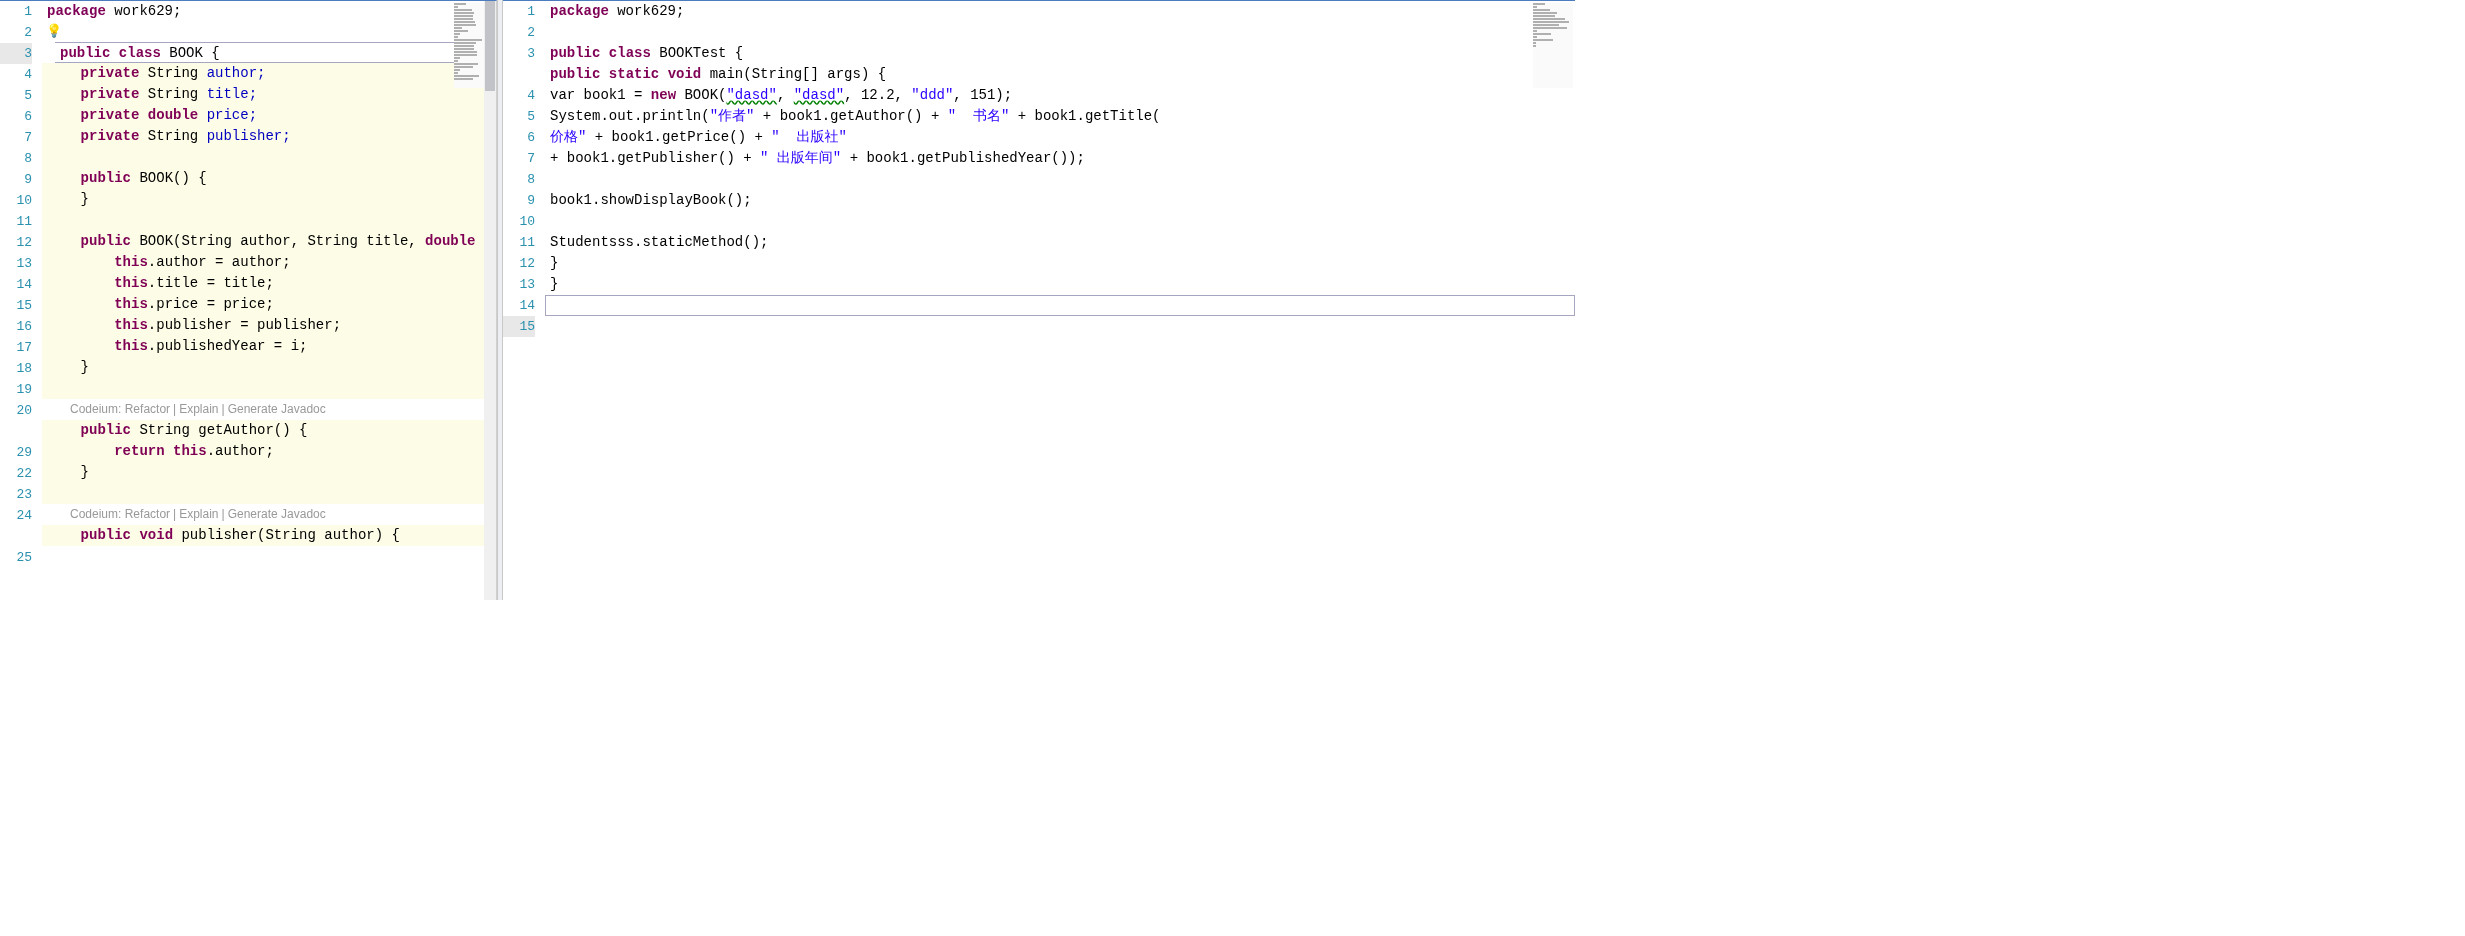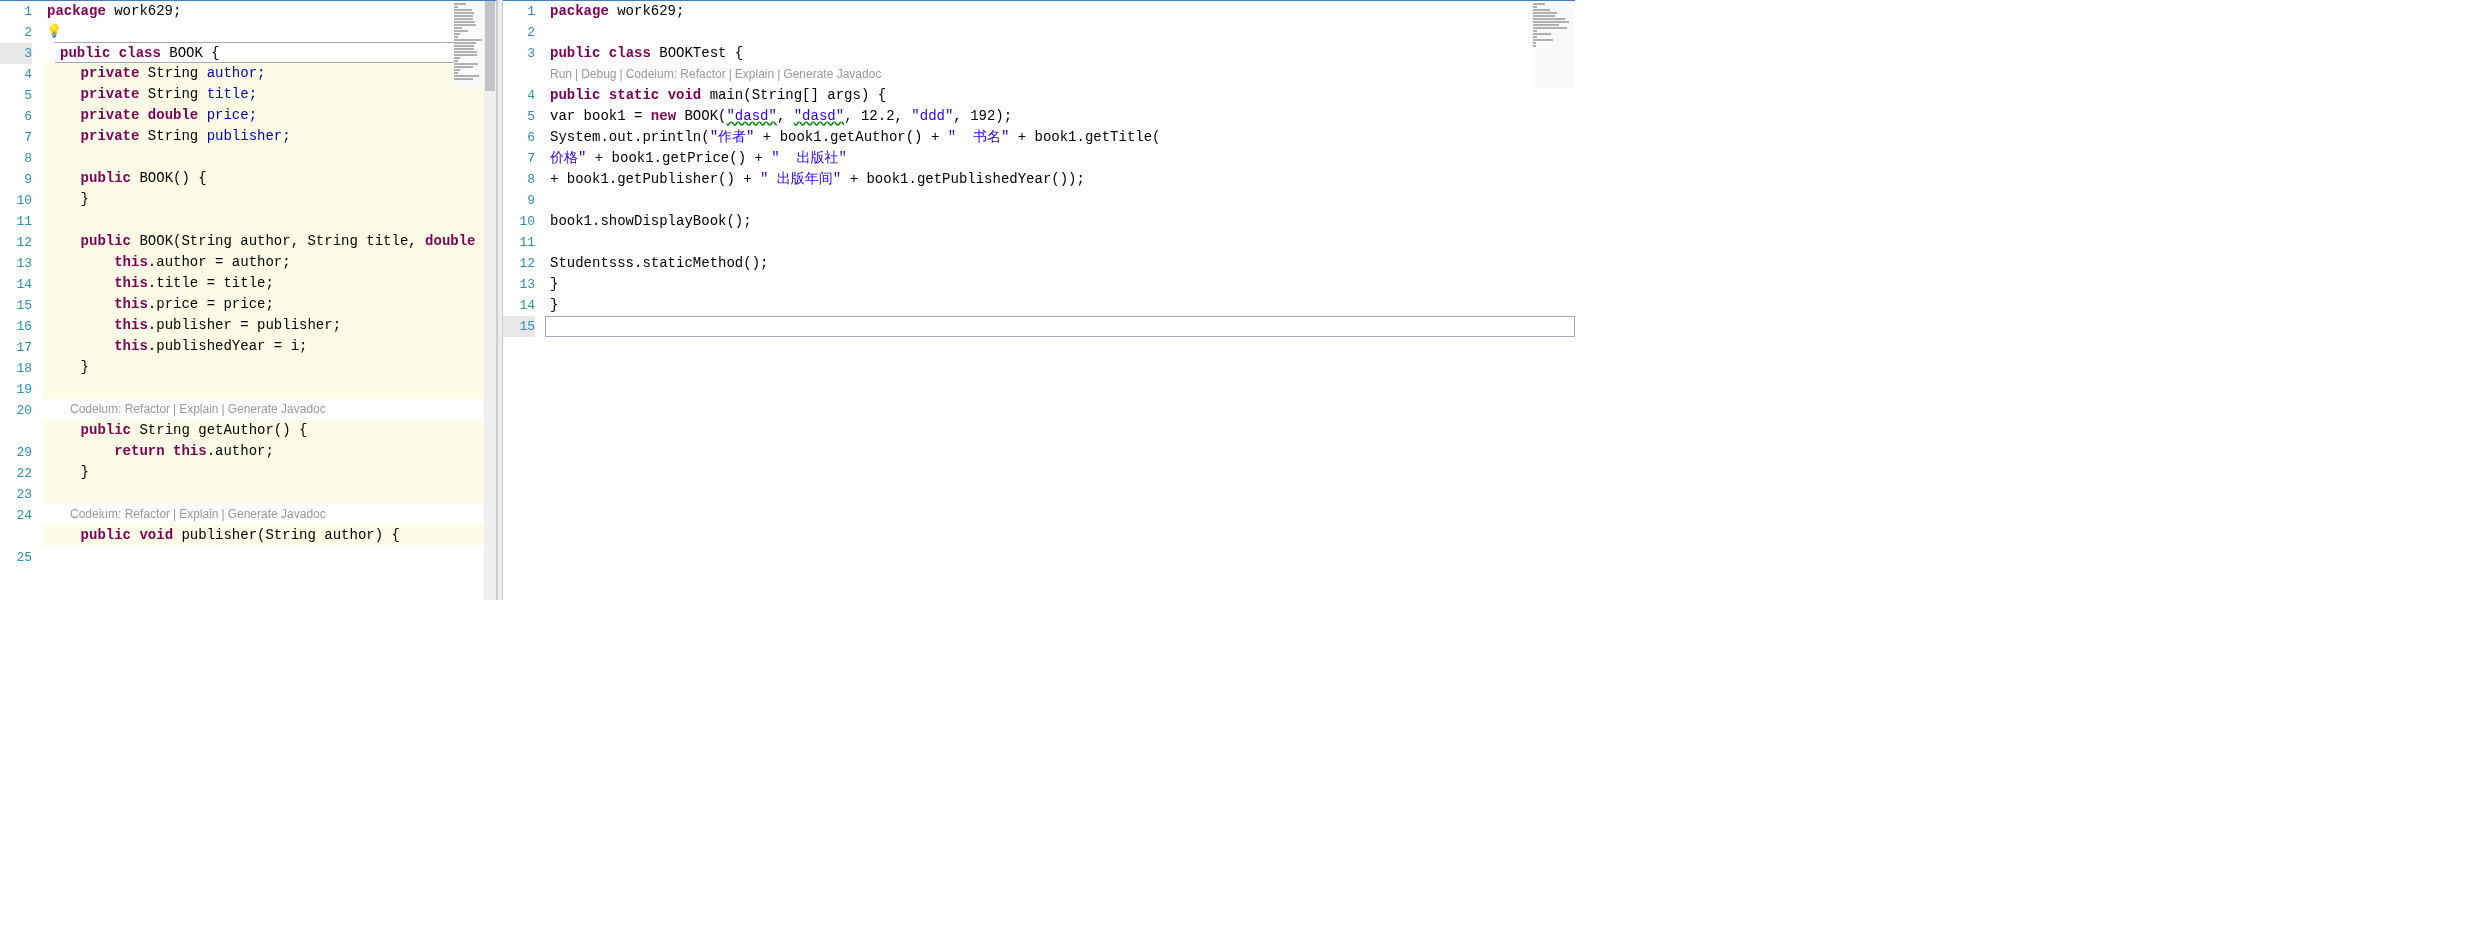--- a/index.html
+++ b/index.html
@@ -241,23 +241,22 @@
       <div class="ln">11</div>
       <div class="ln">12</div>
       <div class="ln">13</div>
       <div class="ln">14</div>
       <div class="ln active">15</div>
     </div>
     <div class="code-area">
       <div class="line"><span class="kw">package</span><span> work629;</span></div>
       <div class="line"></div>
       <div class="line"><span class="kw">public</span> <span class="kw">class</span><span> BOOKTest {</span></div>
-      <div class="codelens" style="padding-left:5px"><a>Run</a><span class="sep">|</span><a>Debug</a><span class="sep">|</span><span>Codeium:</span> <a>Refactor</a><span class="sep">|</span><a>Explain</a><span class="sep">|</span><a>Generate Javadoc</a></div>
       <div class="line"><span class="kw">public</span> <span class="kw">static</span> <span class="kw">void</span><span> main</span><span>(String[] args) {</span></div>
-      <div class="line"><span>var book1 = </span><span class="kw">new</span><span> BOOK(</span><span class="str underline-warn">"dasd"</span><span>, </span><span class="str underline-warn">"dasd"</span><span>, 12.2, </span><span class="str">"ddd"</span><span>, 192);</span></div>
+      <div class="line"><span>var book1 = </span><span class="kw">new</span><span> BOOK(</span><span class="str underline-warn">"dasd"</span><span>, </span><span class="str underline-warn">"dasd"</span><span>, 12.2, </span><span class="str">"ddd"</span><span>, 151);</span></div>
       <div class="line"><span>System.out.println(</span><span class="str">"作者"</span><span> + book1.getAuthor() + </span><span class="str">"  书名"</span><span> + book1.getTitle(</span></div>
       <div class="line"><span class="str">价格"</span><span> + book1.getPrice() + </span><span class="str">"  出版社"</span></div>
       <div class="line"><span>+ book1.getPublisher() + </span><span class="str">" 出版年间"</span><span> + book1.getPublishedYear());</span></div>
       <div class="line"></div>
       <div class="line"><span>book1.showDisplayBook();</span></div>
       <div class="line"></div>
       <div class="line"><span>Studentsss.staticMethod();</span></div>
       <div class="line"><span>}</span></div>
       <div class="line"><span>}</span></div>
       <div class="line cursor-line"></div>

